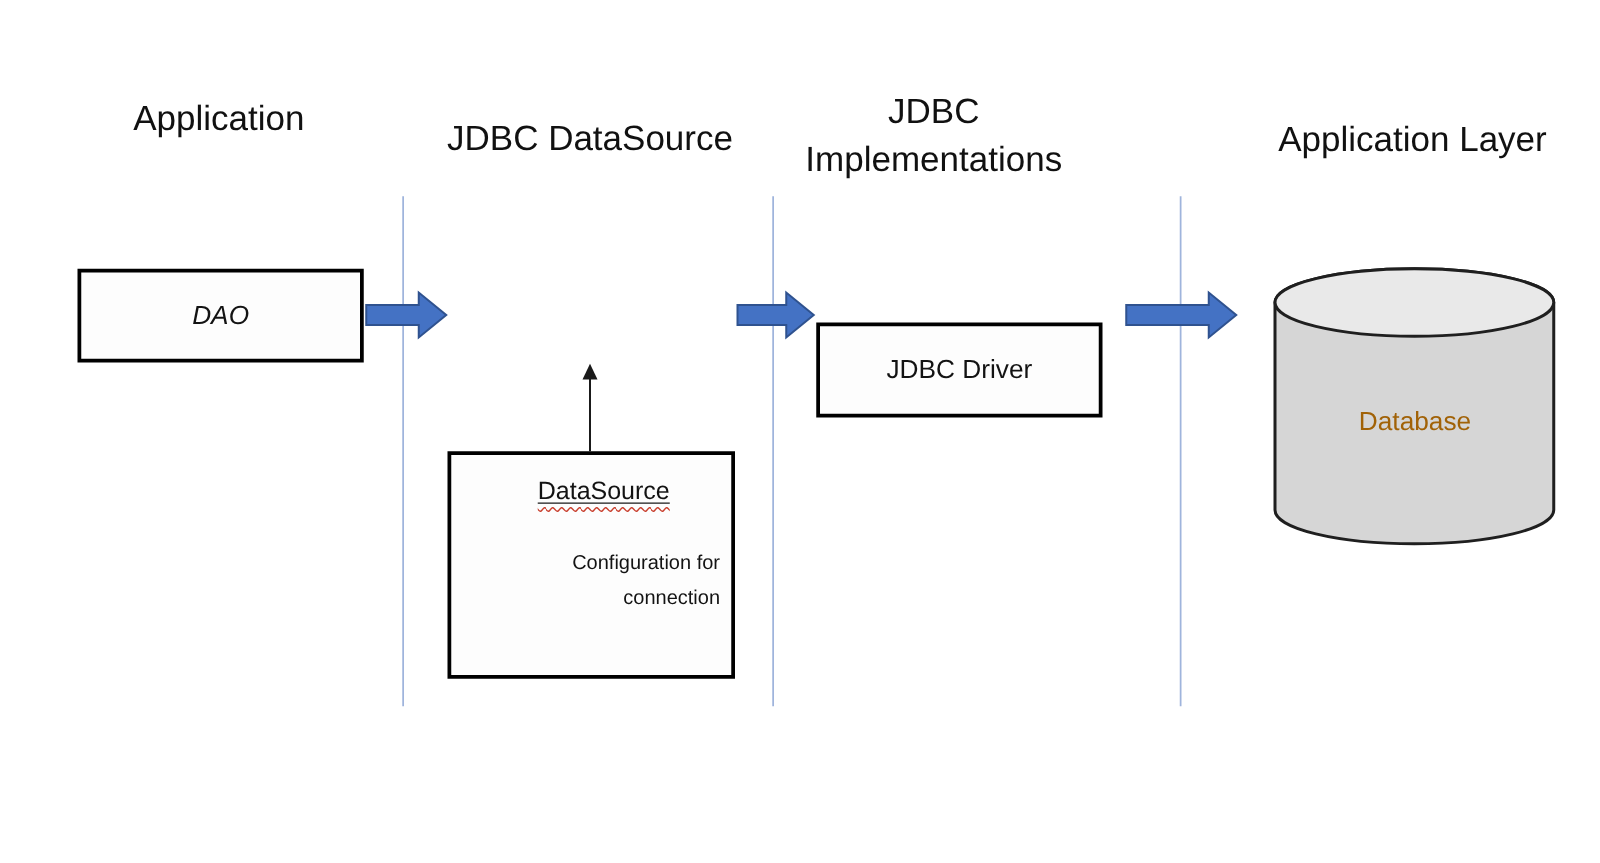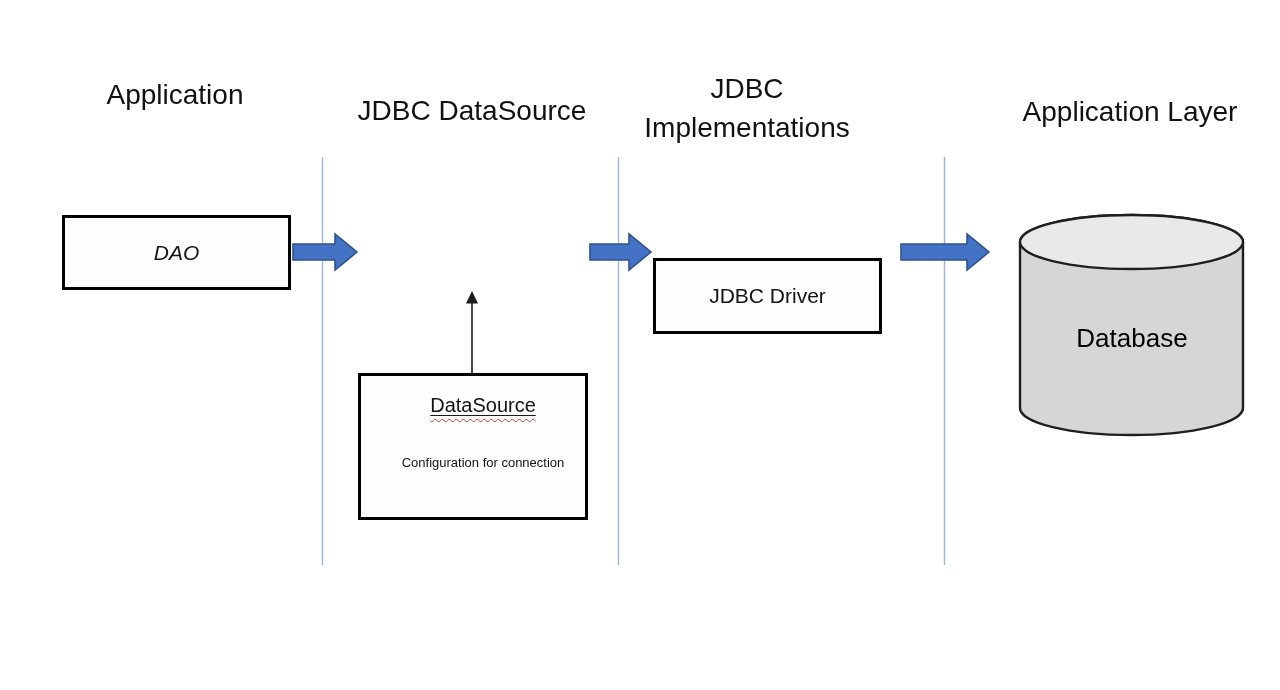--- a/index.html
+++ b/index.html
@@ -39,28 +39,28 @@
     flex-direction: column;
     align-items: center;
     justify-content: center;
     text-align: center;
   }
   .box-label { font-size: 21px; line-height: 26px; }
   .spring-line1 { font-size: 21px; line-height: 27px; }
   .spring-line2 { font-size: 17.5px; line-height: 23px; }
   .ds-box { justify-content: flex-start; padding-top: 16px; }
   .ds-title { font-size: 20px; line-height: 26px; }
-  .ds-body { font-size: 13px; line-height: 28px; margin-top: 31px; max-width: 186px; text-align: right; }
+  .ds-body { font-size: 16px; line-height: 28px; margin-top: 31px; max-width: 186px; text-align: right; }
   .db-label {
     position: absolute;
     z-index: 1;
     left: 1012px; top: 325px; width: 240px;
     text-align: center;
-    font-size: 26px; line-height: 26px;
-    color: #000000;
+    font-size: 21px; line-height: 26px;
+    color: #a16207;
   }
   
   .u {
     text-decoration: underline;
     text-decoration-thickness: 1.4px;
     text-underline-offset: 3px;
     text-decoration-color: #1a1a1a;
   }
   
   .sq {
@@ -104,21 +104,21 @@
 
   <div class="box" style="left:62px; top:215px; width:229px; height:75px;font-style:italic;">
     <span class="box-label">DAO</span>
   </div>
 
 
   <div class="box" style="left:653px; top:214px; width:229px; height:76px;margin-top:44px;">
     <span class="box-label">JDBC Driver</span>
   </div>
 
-  <div class="box ds-box" style="left:358px; top:373px; width:230px; height:147px;padding-left:20px;">
+  <div class="box ds-box" style="left:358px; top:361px; width:230px; height:182px;padding-left:20px;">
     <div class="ds-title">
       <span class="u"><span class="sq">DataSource</span></span>
     </div>
     <div class="ds-body">Configuration for connection</div>
   </div>
 
   <div class="db-label">Database</div>
 
 </div>
 

